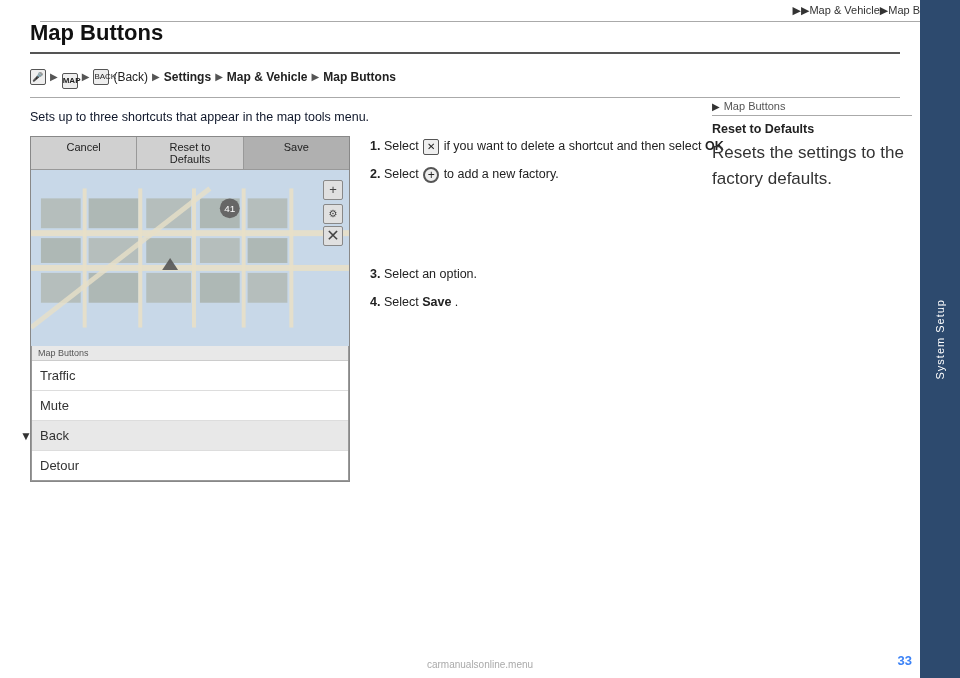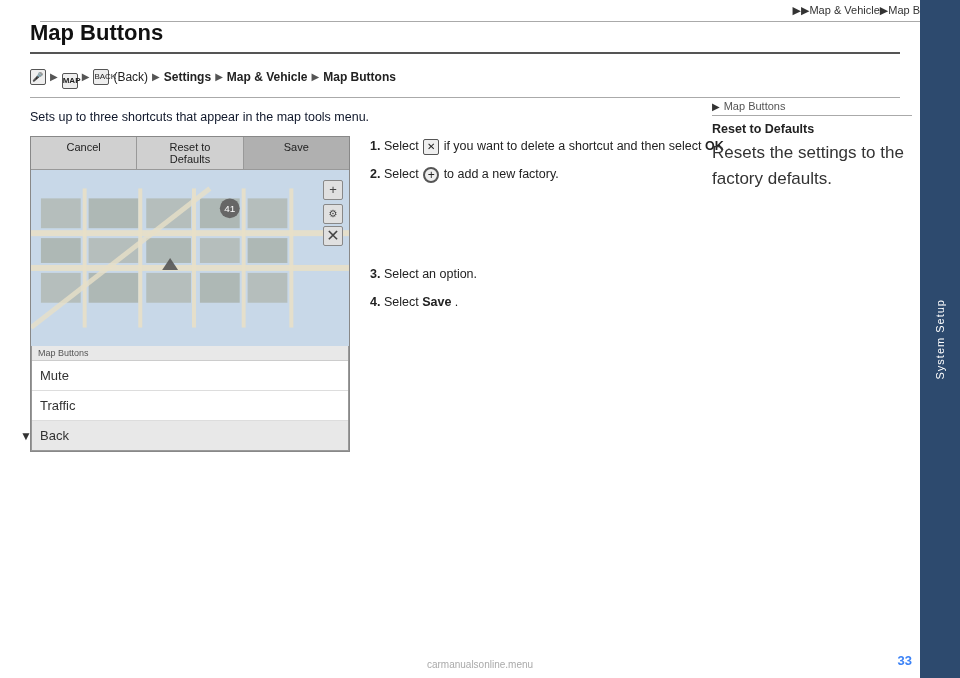--- a/index.html
+++ b/index.html
@@ -383,28 +383,31 @@
           <div class="map-controls">
             <div class="map-ctrl-btn">+</div>
             <div class="map-ctrl-btn" style="font-size:10px;">⚙</div>
             <div class="map-ctrl-btn" style="font-size:16px; position:relative; top:-2px;">✕</div>
           </div>
         </div>
 
         <div class="menu-list">
           <div class="menu-header">Map Buttons</div>
           <div class="menu-item">
-            <span>Mute</span>
+            <span>Traffic</span>
           </div>
           <div class="menu-item">
-            <span>Traffic</span>
+            <span>Mute</span>
           </div>
           <div class="menu-item selected">
             <span class="menu-arrow">▼</span>
             <span>Back</span>
+          </div>
+          <div class="menu-item">
+            <span>Detour</span>
           </div>
         </div>
       </div>
     </div>
 
     <div class="right-col">
       <div class="instruction-text">
 
         <div class="step">
           <span class="step-num">1.</span>

